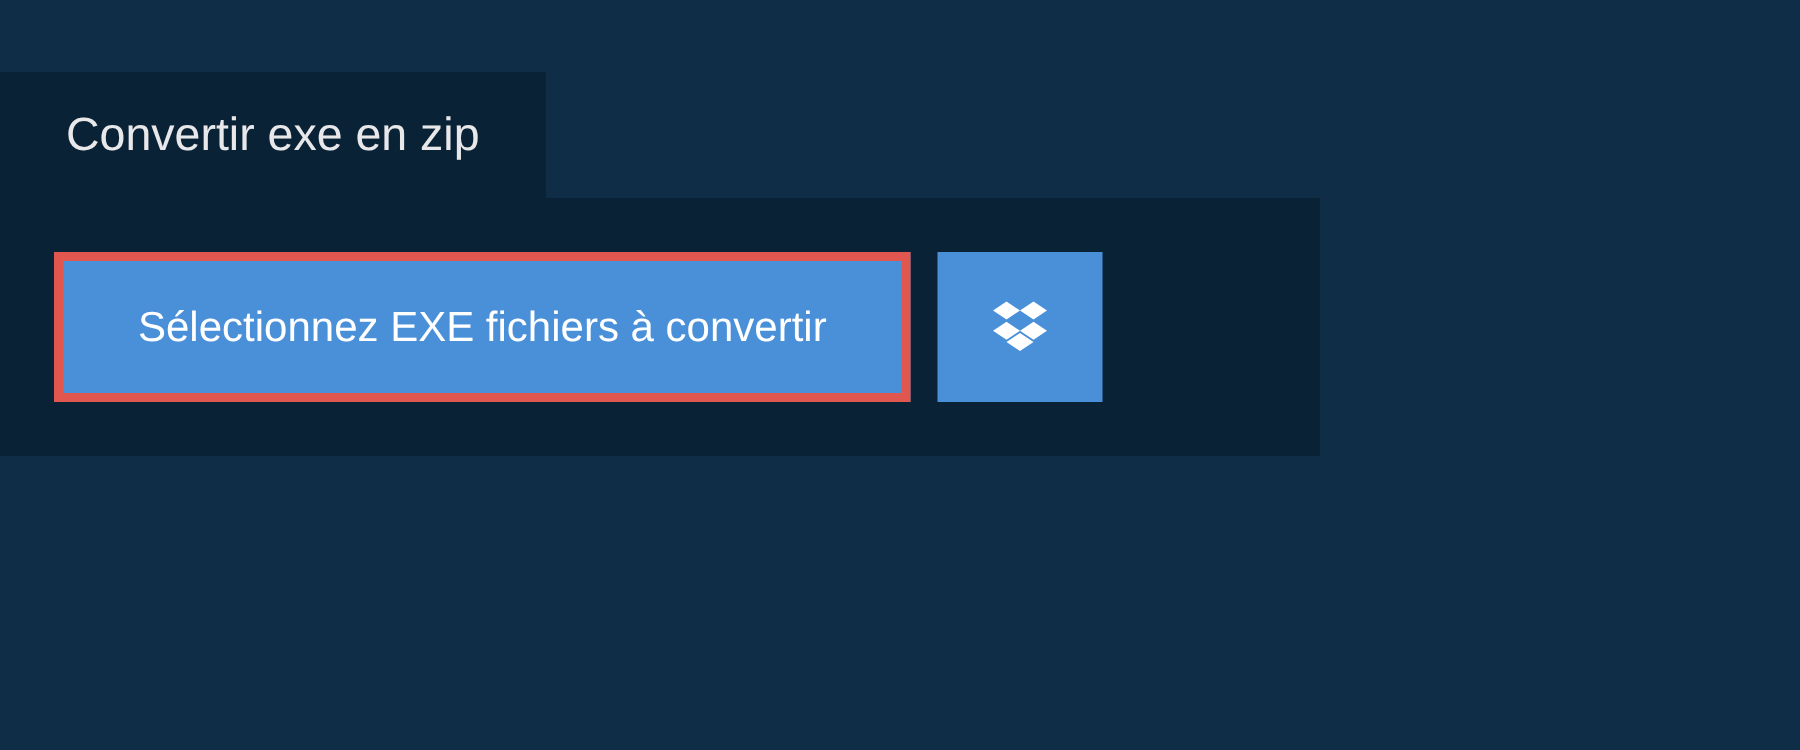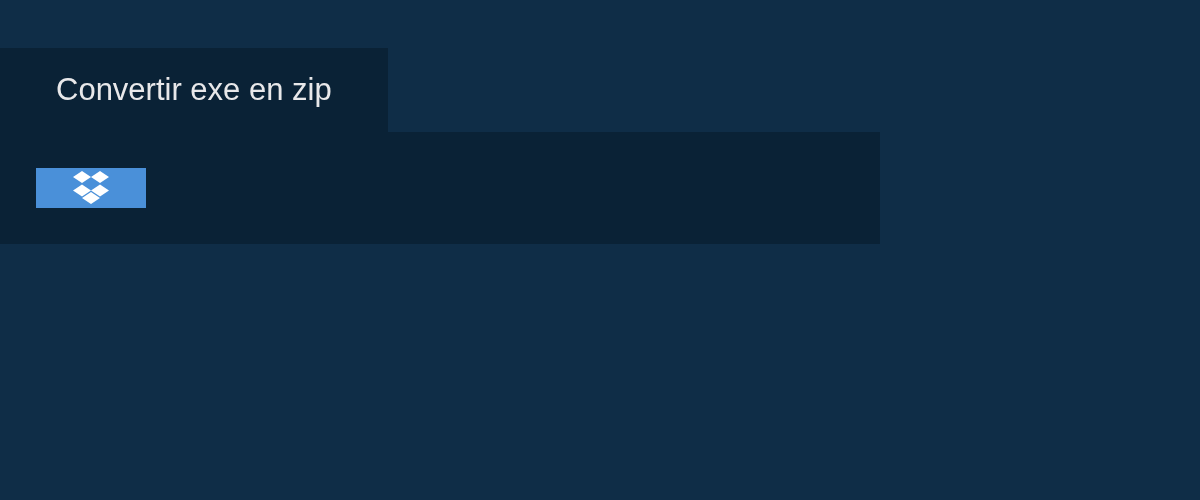--- a/index.html
+++ b/index.html
@@ -13,21 +13,21 @@
       background: #0f2d47;
       font-family: -apple-system, BlinkMacSystemFont, "Segoe UI", Helvetica, Arial, sans-serif;
       overflow: hidden;
     }
     .tab {
       display: inline-block;
       background: #0a2236;
       color: #e8e8ea;
       font-size: 31px;
       font-weight: 300;
-      padding: 24px 56px;
+      padding: 24px 44px;
       margin-top: 48px;
       margin-left: 0;
     }
     .panel {
       background: #0a2236;
       padding: 36px 36px;
       width: 880px;
       margin-left: 0;
     }
     .button-row {
@@ -64,20 +64,23 @@
 <body>
 
 
 
 <div class="tab">
   <span>Convertir exe en zip</span>
 </div>
 
 <div class="panel">
   <div class="button-row">
+    <div class="select-button">
+      <span>Sélectionnez EXE fichiers à convertir</span>
+    </div>
     <div class="dropbox-button">
       <span>
         <svg viewBox="0 0 24 24">
           <path d="M6 2 L12 6 L6 10 L0 6 Z M18 2 L24 6 L18 10 L12 6 Z M6 11 L12 15 L6 19 L0 15 Z M18 11 L24 15 L18 19 L12 15 Z M6 20 L12 16 L18 20 L12 24 Z"></path>
         </svg>
       </span>
     </div>
   </div>
 </div>
 

